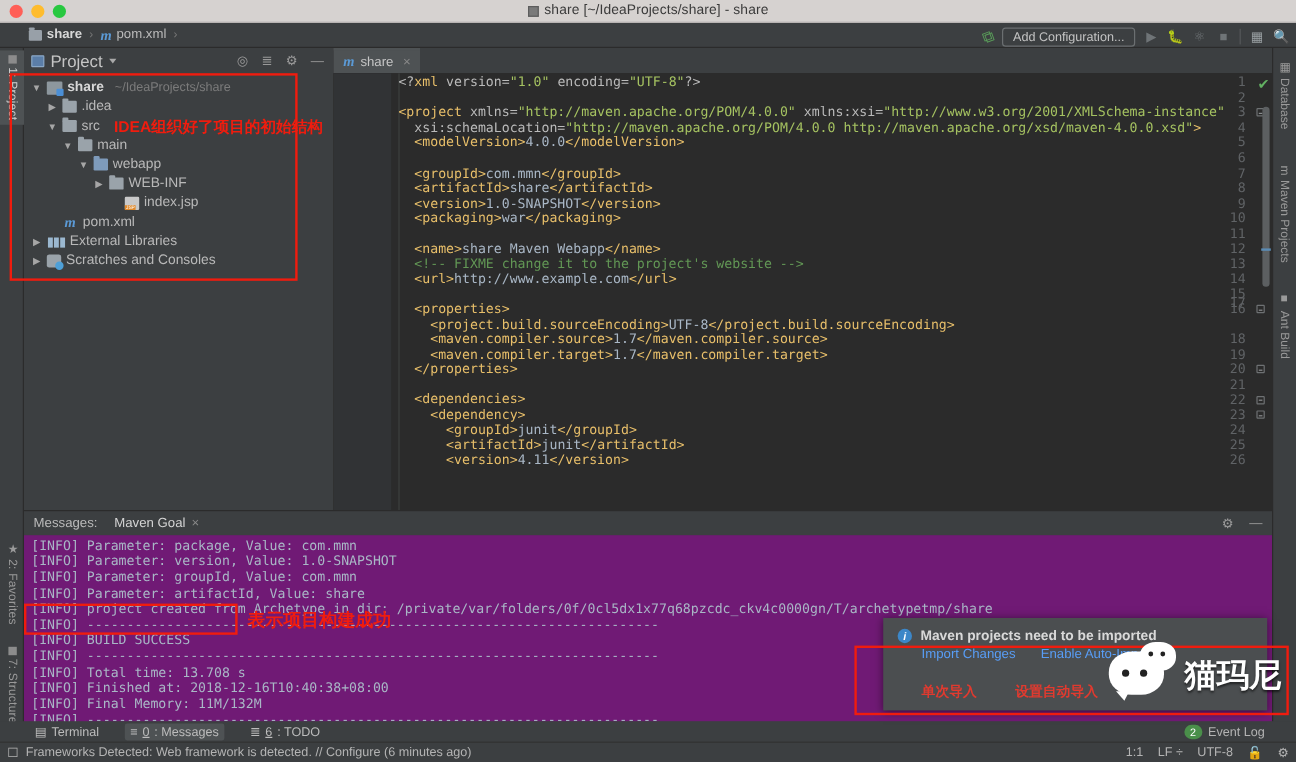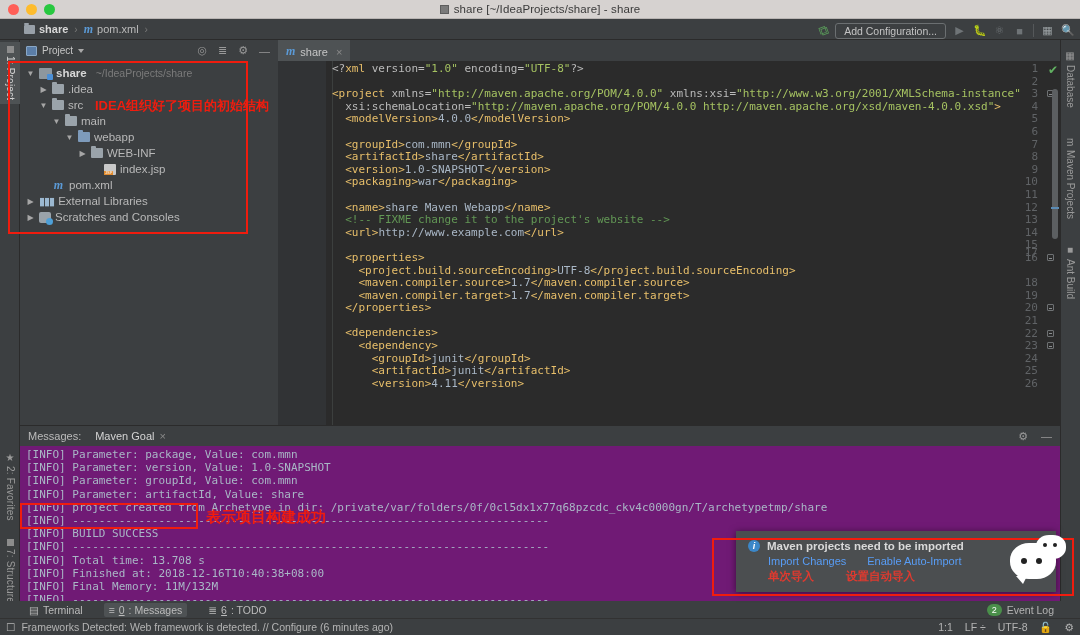--- a/index.html
+++ b/index.html
@@ -48,21 +48,21 @@
   .vsq{ width:7px; height:7px; background:#8c8c8c; }
 
   .rsidebar{ position:absolute; right:0; top:0; bottom:25px; width:20px; background:#3c3f41;
     border-left:1px solid #2b2b2b;}
   .rtab{ position:absolute; right:0; width:20px; writing-mode:vertical-rl; font-size:10px;
     color:#9a9a9a; padding:4px 0; white-space:nowrap; display:flex; align-items:center; gap:4px;}
 
   
   .projpanel{ position:absolute; left:20px; top:0; width:258px; bottom:187px; background:#3c3f41; }
   .proj-head{ height:21px; display:flex; align-items:center; padding:0 4px 0 6px; gap:5px;}
-  .proj-title{ display:flex; align-items:center; gap:5px; font-size:10px; color:#c5c5c5;}
+  .proj-title{ display:flex; align-items:center; gap:5px; font-size:14px; color:#c5c5c5;}
   .prj-ico{ width:11px; height:10px; background:#5b7ea8; border:1px solid #89a7c6; border-radius:1px;}
   .caret{ border-left:3.5px solid transparent; border-right:3.5px solid transparent;
     border-top:4px solid #a9a9a9; }
   .ph-icons{ margin-left:auto; display:flex; align-items:center; gap:11px; padding-right:4px;}
   .ph-ic{ color:#999; font-size:11px; }
 
   .tree{ padding:4px 0 0 0; font-size:11.5px; }
   .node{ display:flex; align-items:center; height:16px; gap:4px; white-space:nowrap; color:#b9b9b9;}
   .arrow{ width:9px; text-align:center; color:#a6a6a6; font-size:8px; }
   .arrow.none{ color:transparent; }
@@ -134,21 +134,21 @@
   .badge{ background:#4a8f4a; color:#fff; border-radius:8px; font-size:9px; padding:0 5px; line-height:12px;}
 
   
   .popup{ position:absolute; right:24px; bottom:43px; width:320px; background:#4b4e50;
     padding:9px 12px 8px 12px; box-shadow:0 1px 7px rgba(0,0,0,.5); }
   .pop-title{ display:flex; align-items:center; gap:7px; font-size:11.5px; font-weight:bold; color:#d9d9d9;}
   .info-ic{ width:12px; height:12px; border-radius:50%; background:#3c87c8; color:#fff; font-size:9px;
     display:flex; align-items:center; justify-content:center; font-weight:bold; font-style:italic;}
   .pop-links{ display:flex; gap:21px; padding-left:20px; margin-top:3px; }
   .plink{ color:#589df6; font-size:11px; }
-  .pop-cn{ display:flex; gap:32px; padding-left:20px; margin-top:2px;}
+  .pop-cn{ display:flex; gap:32px; padding-left:20px; margin-top:18px;}
   .cn-red{ color:#e03a2f; font-size:11.5px; font-weight:bold; }
 
   
   .redbox{ position:absolute; border:2px solid #f01c0e; pointer-events:none; z-index:20;}
   .redtext{ position:absolute; color:#f01c0e; font-weight:bold; z-index:21; white-space:nowrap;}
 
   
   .wm{ position:absolute; right:12px; bottom:52px; z-index:25; display:flex; align-items:center; gap:5px;}
   .wm-bubble{ width:46px; height:36px; background:#fff; border-radius:19px/17px; position:relative;}
   .wm-bubble:after{ content:""; position:absolute; left:6px; bottom:-5px; border-left:7px solid transparent;
@@ -451,13 +451,14 @@
   <div style="position:relative; width:58px; height:40px;">
     <div class="wm-bubble">
         <span class="e1"></span>
         <span class="e2"></span>
       </div>
     <div class="wm-sm">
         <span class="e3"></span>
         <span class="e4"></span>
       </div>
   </div>
+  <span class="wm-text">猫玛尼</span>
 </div>
 
 </body></html>

